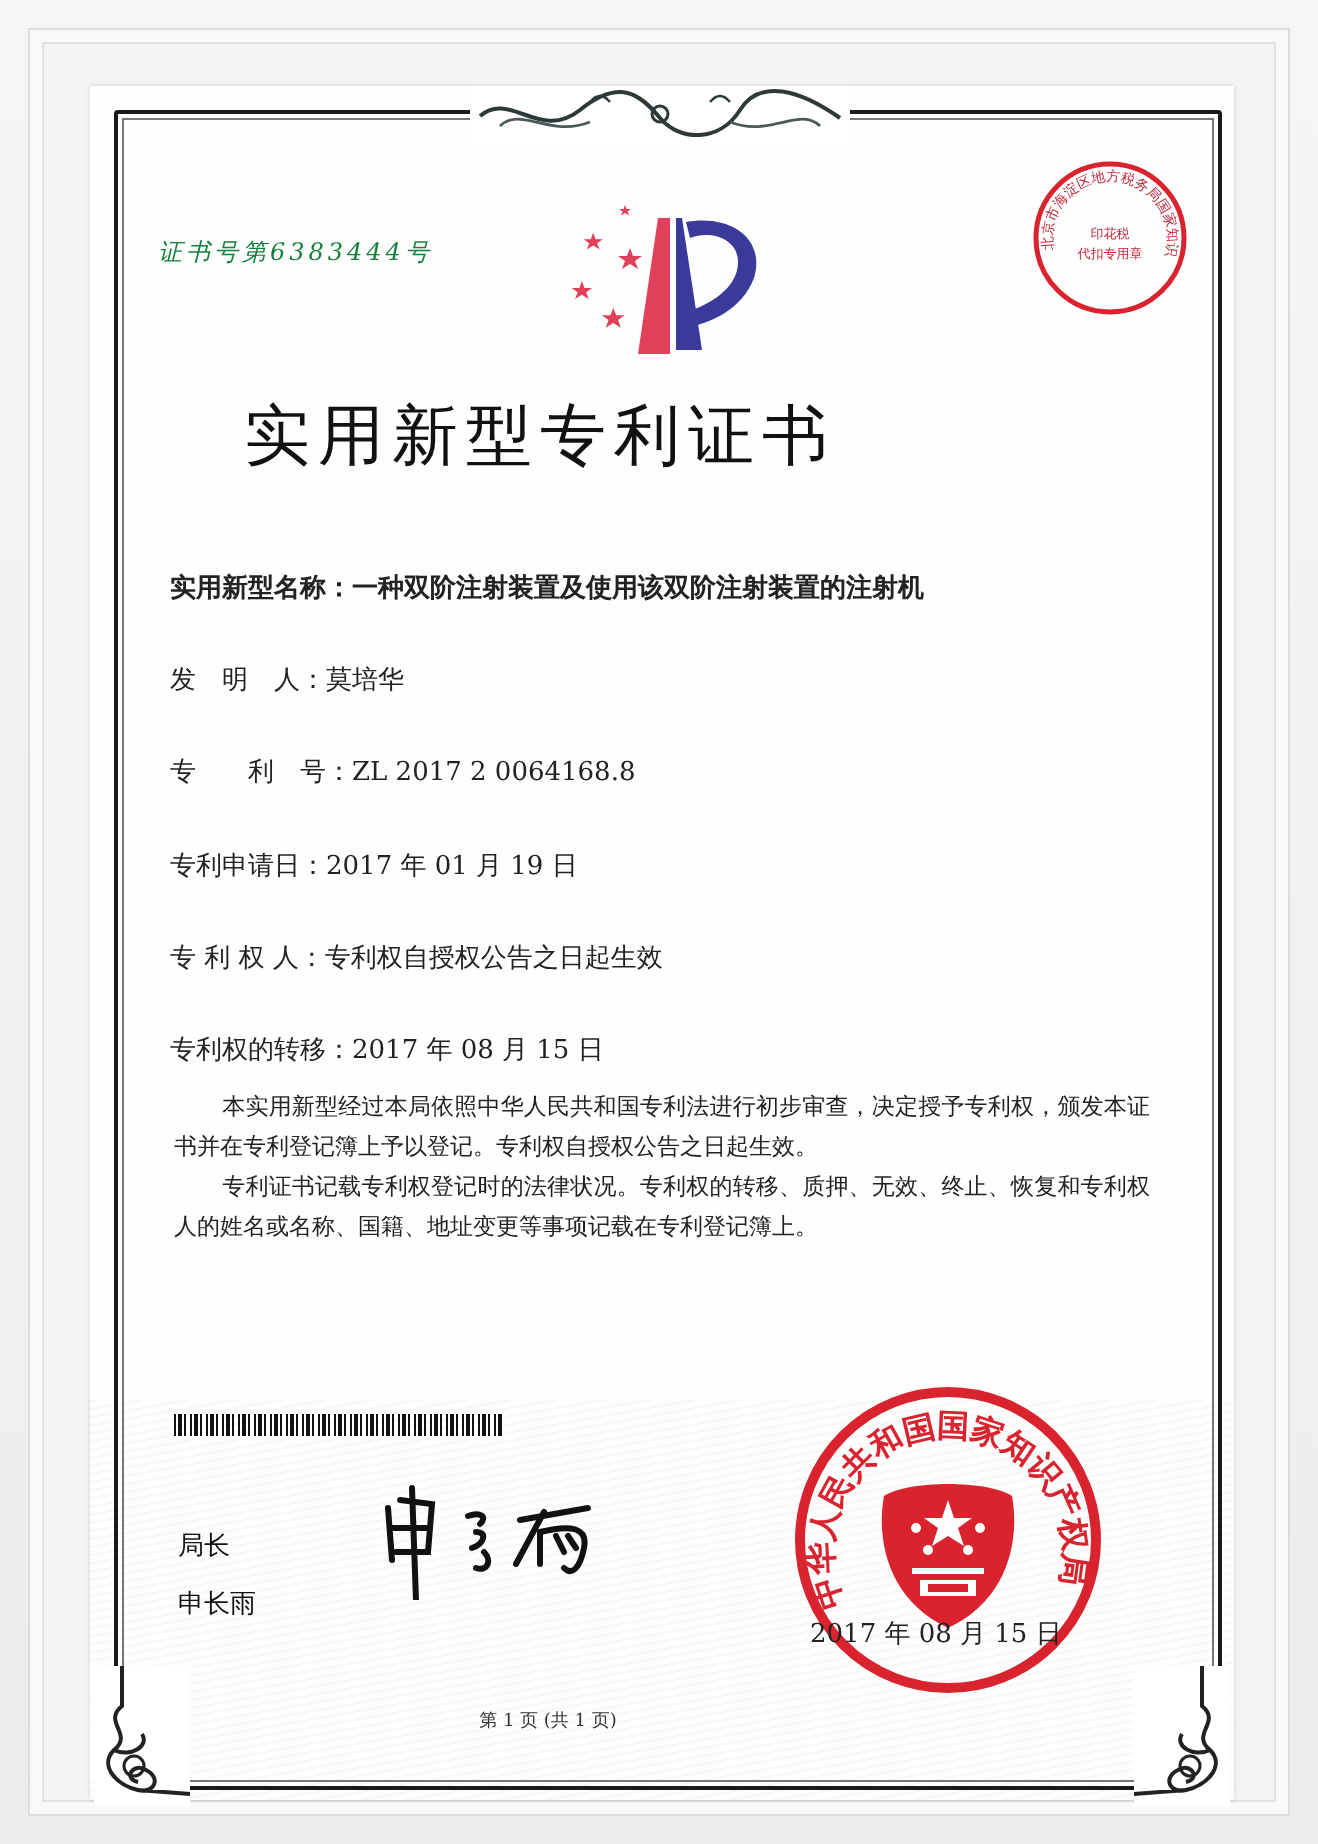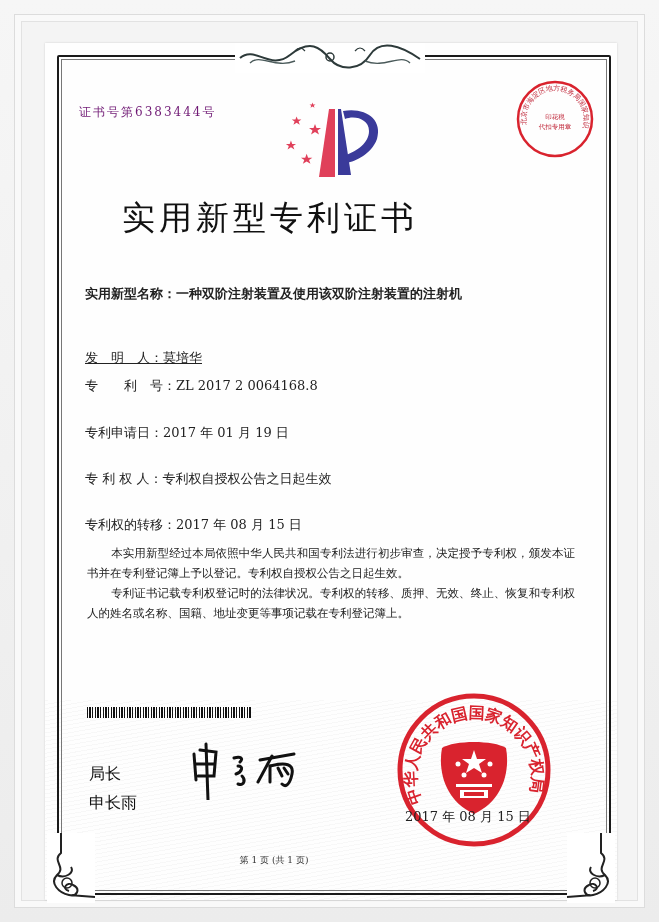--- a/index.html
+++ b/index.html
@@ -42,22 +42,22 @@
     font-family: "DejaVu Sans", sans-serif;
   }
   .ornament-top {
     left: 190px; top: 0px; width: 190px; height: 30px;
     background: #fff;
   }
   .ornament-corner {
     width: 48px; height: 70px; background: #fff;
   }
   .cert-no {
-    position: absolute; left: 79px; top: 104px;
-    font-size: 12px; color: #701a75; letter-spacing: 2px;
+    position: absolute; left: 79px; top: 118px;
+    font-size: 12px; color: #15803d; letter-spacing: 2px; font-style: italic;
   }
   .logo { position: absolute; left: 285px; top: 97px; width: 105px; height: 80px; }
   .seal-small { position: absolute; left: 515px; top: 79px; width: 80px; height: 80px; }
   .title {
     position: absolute; left: 0; width: 540px; top: 196px;
     text-align: center; font-size: 33px; letter-spacing: 4px; color: #111;
     font-family: "DejaVu Sans", sans-serif; font-weight: normal;
   }
   .field {
     position: absolute; left: 85px; font-size: 13px; color: #222;
@@ -67,21 +67,21 @@
   .body-text {
     position: absolute; left: 87px; top: 543px; width: 488px;
     font-size: 11.5px; line-height: 20px; color: #222;
   }
   .body-text p { margin: 0; text-indent: 2.1em; text-align: justify; }
   .barcode {
     position: absolute; left: 87px; top: 707px; width: 165px; height: 11px;
     background: repeating-linear-gradient(90deg, #111 0 1px, transparent 1px 2px, #111 2px 4px, transparent 4px 5px, #111 5px 6px, transparent 6px 8px);
   }
   .director {
-    position: absolute; left: 89px; font-size: 16px; color: #111;
+    position: absolute; left: 89px; font-size: 13px; color: #111;
     font-family: "DejaVu Sans", sans-serif;
   }
   .signature { position: absolute; left: 190px; top: 740px; width: 120px; height: 60px; }
   .seal-big { position: absolute; left: 394px; top: 690px; width: 160px; height: 160px; }
   .seal-date {
     position: absolute; left: 405px; top: 808px; font-size: 13px; color: #222;
   }
   .page-no {
     position: absolute; left: 0; width: 548px; top: 854px; text-align: center;
     font-size: 9px; color: #333;
@@ -144,21 +144,21 @@
   <text font-size="7" fill="#c0283a" font-family="DejaVu Sans, sans-serif"><textPath href="#smallArc" startOffset="2%">北京市海淀区地方税务局国家知识产权局</textPath></text>
   <text x="40" y="40" font-size="6.5" fill="#c0283a" text-anchor="middle" font-family="DejaVu Sans, sans-serif">印花税</text>
   <text x="40" y="50" font-size="6.5" fill="#c0283a" text-anchor="middle" font-family="DejaVu Sans, sans-serif">代扣专用章</text>
 </svg>
 
 <div class="title">实用新型专利证书</div>
 
 <div class="field" style="top:285px;font-weight:bold;">
   <span class="label">实用新型名称：</span><span>一种双阶注射装置及使用该双阶注射装置的注射机</span>
 </div>
-<div class="field" style="top:349px;text-decoration:underline;">
+<div class="field" style="top:331px;">
   <span class="label">发　明　人：</span><span>莫培华</span>
 </div>
 <div class="field" style="top:377px;">
   <span class="label">专　　利　号：</span><span>ZL 2017 2 0064168.8</span>
 </div>
 <div class="field" style="top:424px;">
   <span class="label">专利申请日：</span><span>2017 年 01 月 19 日</span>
 </div>
 <div class="field" style="top:470px;">
   <span class="label">专 利 权 人：</span><span>专利权自授权公告之日起生效</span>

